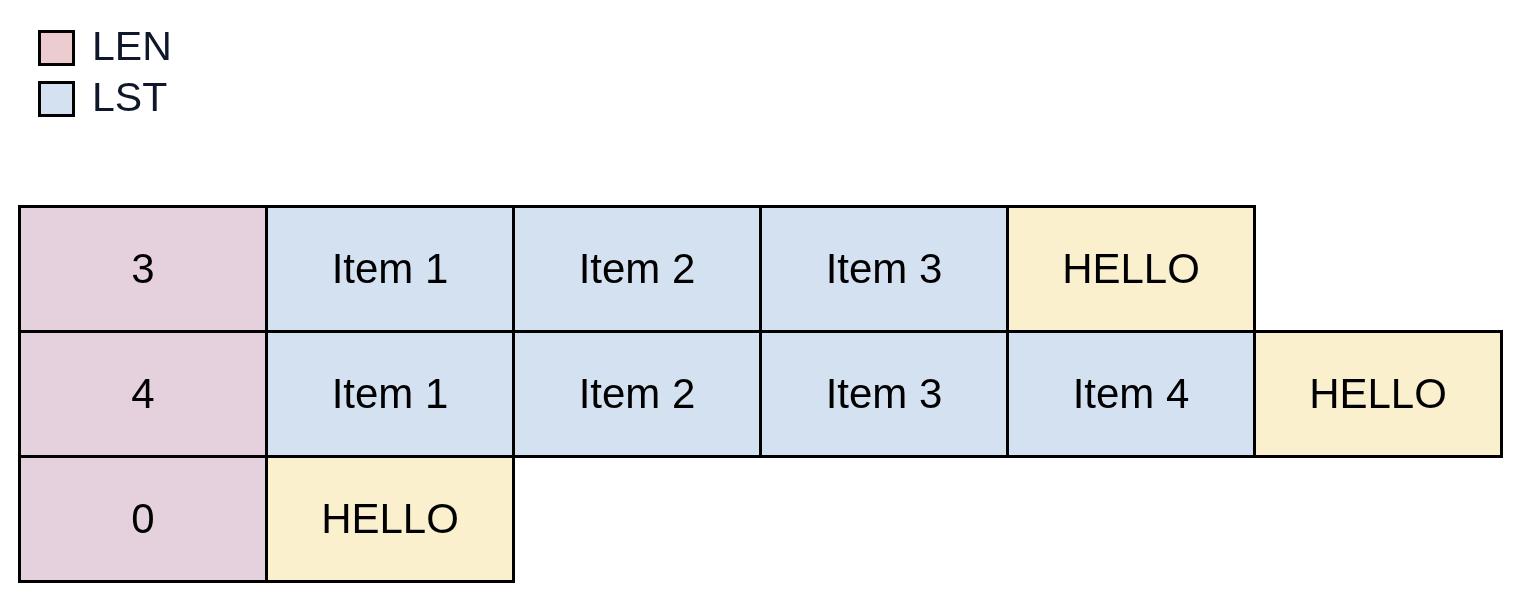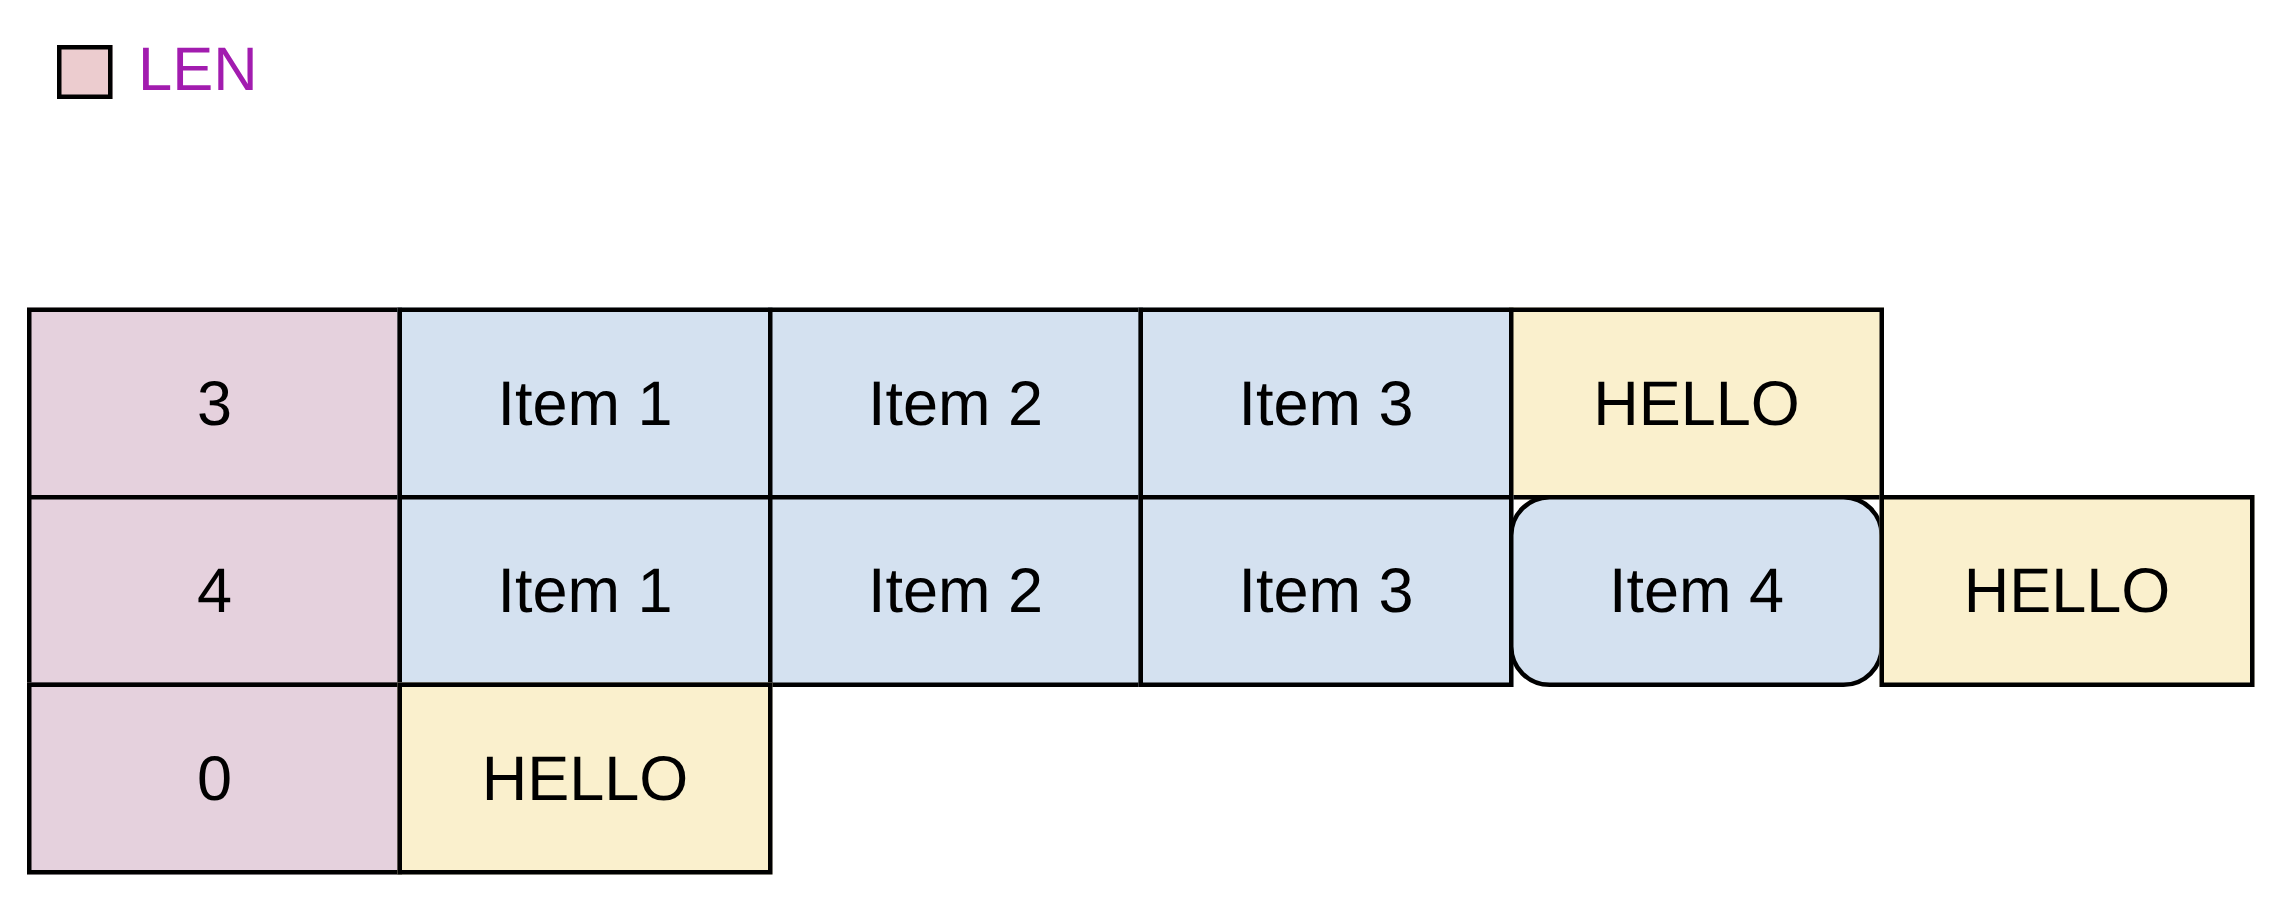--- a/index.html
+++ b/index.html
@@ -30,21 +30,21 @@
     width: 37px;
     height: 36px;
     border: 3px solid #000;
     box-sizing: border-box;
     margin-right: 17px;
     flex: 0 0 auto;
   }
   .legend-label {
     font-size: 41px;
     line-height: 1;
-    color: #a21caf;
+    color: #0f172a;
     padding-bottom: 3px;
     white-space: nowrap;
   }
 
   
   .diagram {
     position: absolute;
     left: 18px;
     top: 205px;
   }
@@ -72,35 +72,39 @@
   }
 </style>
 </head>
 <body>
 
 <div class="legend">
   <div class="legend-item">
     <span class="swatch" style="background: rgb(236, 204, 207);"></span>
     <span class="legend-label">LEN</span>
   </div>
+  <div class="legend-item">
+    <span class="swatch" style="background: rgb(212, 225, 240);"></span>
+    <span class="legend-label">LST</span>
+  </div>
 </div>
 
 <div class="diagram">
     <div class="row">
       <div class="cell" style="background: rgb(229, 209, 221); border-color: rgb(0, 0, 0);">3</div>
       <div class="cell" style="background: rgb(212, 225, 240); border-color: rgb(0, 0, 0);">Item 1</div>
       <div class="cell" style="background: rgb(212, 225, 240); border-color: rgb(0, 0, 0);">Item 2</div>
       <div class="cell" style="background: rgb(212, 225, 240); border-color: rgb(0, 0, 0);">Item 3</div>
       <div class="cell" style="background: rgb(250, 240, 205); border-color: rgb(0, 0, 0);">HELLO</div>
     </div>
     <div class="row">
       <div class="cell" style="background: rgb(229, 209, 221); border-color: rgb(0, 0, 0);">4</div>
       <div class="cell" style="background: rgb(212, 225, 240); border-color: rgb(0, 0, 0);">Item 1</div>
       <div class="cell" style="background: rgb(212, 225, 240); border-color: rgb(0, 0, 0);">Item 2</div>
       <div class="cell" style="background: rgb(212, 225, 240); border-color: rgb(0, 0, 0);">Item 3</div>
-      <div class="cell" style="background: rgb(212, 225, 240); border-color: rgb(0, 0, 0); border-radius: 27px;">Item 4</div>
+      <div class="cell" style="background: rgb(212, 225, 240); border-color: rgb(0, 0, 0);">Item 4</div>
       <div class="cell" style="background: rgb(250, 240, 205); border-color: rgb(0, 0, 0);">HELLO</div>
     </div>
     <div class="row">
       <div class="cell" style="background: rgb(229, 209, 221); border-color: rgb(0, 0, 0);">0</div>
       <div class="cell" style="background: rgb(250, 240, 205); border-color: rgb(0, 0, 0);">HELLO</div>
     </div>
   </div>
 
 </body></html>

